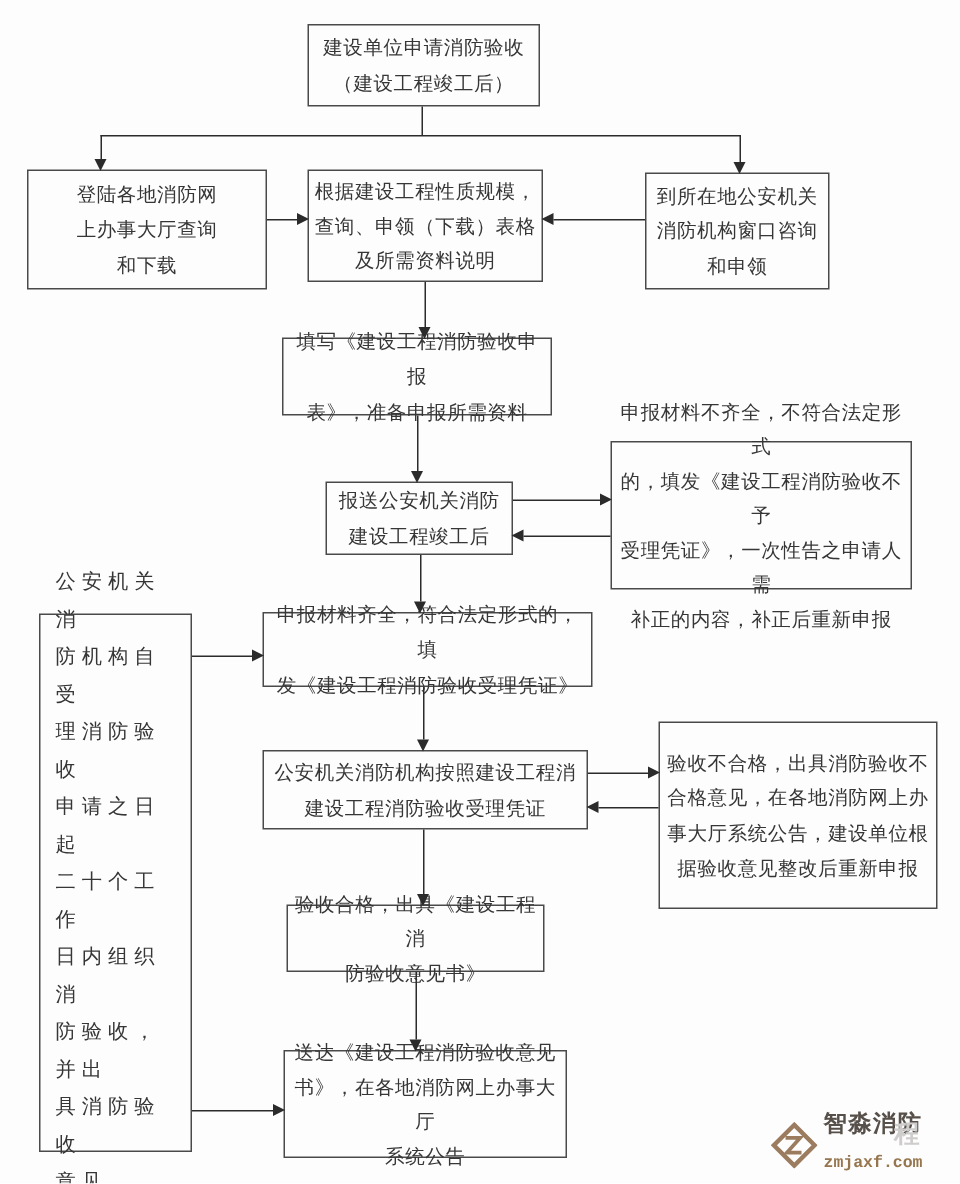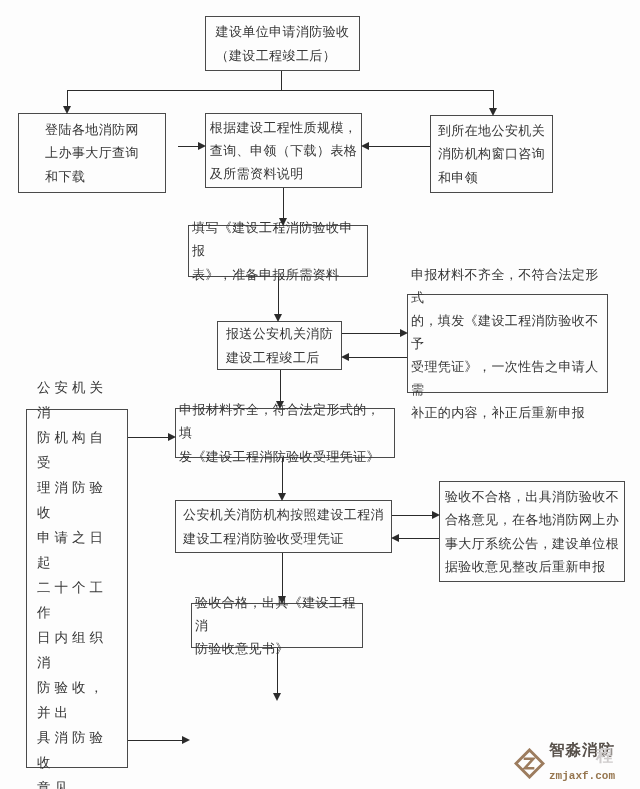--- a/index.html
+++ b/index.html
@@ -9,21 +9,21 @@
     --brand:#96764f;
   }
   html,body{margin:0;padding:0;background:#ffffff;}
   body{font-family:"Liberation Serif","DejaVu Serif",serif;}
   #canvas{
     position:relative;width:640px;height:789px;background:#fdfdfd;overflow:hidden;
     color:var(--ink);
   }
   .node{
     position:absolute;box-sizing:border-box;border:1px solid var(--border);background:#fdfdfd;
-    display:flex;align-items:center;justify-content:center;text-align:left;
+    display:flex;align-items:center;justify-content:center;text-align:center;
     font-size:13px;line-height:1.78;white-space:pre-line;letter-spacing:.4px;
     padding:4px 3px;color:var(--ink);
   }
   .node.note{
     text-align:left;letter-spacing:4px;line-height:1.85;font-size:13.5px;
     justify-content:center;align-items:center;padding:0 4px 0 10px;
   }
   .cv{position:absolute;width:1px;background:var(--line);}
   .ch{position:absolute;height:1px;background:var(--line);}
   .a-down::after{content:"";position:absolute;bottom:-8px;left:-4px;
@@ -46,21 +46,21 @@
     letter-spacing:0;font-weight:bold;}
 </style>
 </head>
 <body>
 
 <div id="canvas">
 
   <div class="node" style="left:205px;top:16px;width:155px;height:55px">建设单位申请消防验收
 （建设工程竣工后）</div>
 
-  <div class="node" style="left:18px;top:113px;width:148px;height:80px">登陆各地消防网
+  <div class="node" style="left:18px;top:113px;width:160px;height:80px">登陆各地消防网
 上办事大厅查询
 和下载</div>
 
   <div class="node" style="left:205px;top:113px;width:157px;height:75px">根据建设工程性质规模，
 查询、申领（下载）表格
 及所需资料说明</div>
 
   <div class="node" style="left:430px;top:115px;width:123px;height:78px">到所在地公安机关
 消防机构窗口咨询
 和申领</div>
@@ -75,28 +75,31 @@
 的，填发《建设工程消防验收不予
 受理凭证》，一次性告之申请人需
 补正的内容，补正后重新申报</div>
 
   <div class="node" style="left:175px;top:408px;width:220px;height:50px">申报材料齐全，符合法定形式的，填
 发《建设工程消防验收受理凭证》</div>
 
   <div class="node" style="left:175px;top:500px;width:217px;height:53px">公安机关消防机构按照建设工程消
 建设工程消防验收受理凭证</div>
 
-  <div class="node" style="left:439px;top:481px;width:186px;height:101px">验收不合格，出具消防验收不
+  <div class="node" style="left:439px;top:481px;width:186px;height:125px">验收不合格，出具消防验收不
 合格意见，在各地消防网上办
 事大厅系统公告，建设单位根
 据验收意见整改后重新申报</div>
 
   <div class="node" style="left:191px;top:603px;width:172px;height:45px">验收合格，出具《建设工程消
 防验收意见书》</div>
 
+  <div class="node" style="left:189px;top:700px;width:189px;height:72px">送达《建设工程消防验收意见
+书》，在各地消防网上办事大厅
+系统公告</div>
 
   <div class="node note" style="left:26px;top:409px;width:102px;height:359px">公安机关消
 防机构自受
 理消防验收
 申请之日起
 二十个工作
 日内组织消
 防验收，并出
 具消防验收
 意见。</div>

